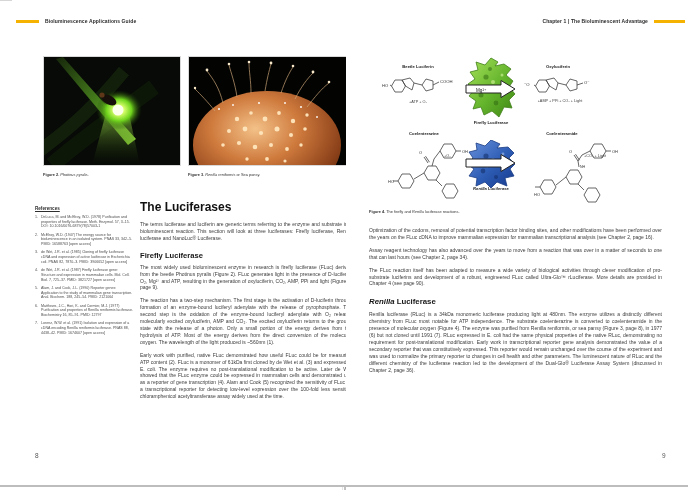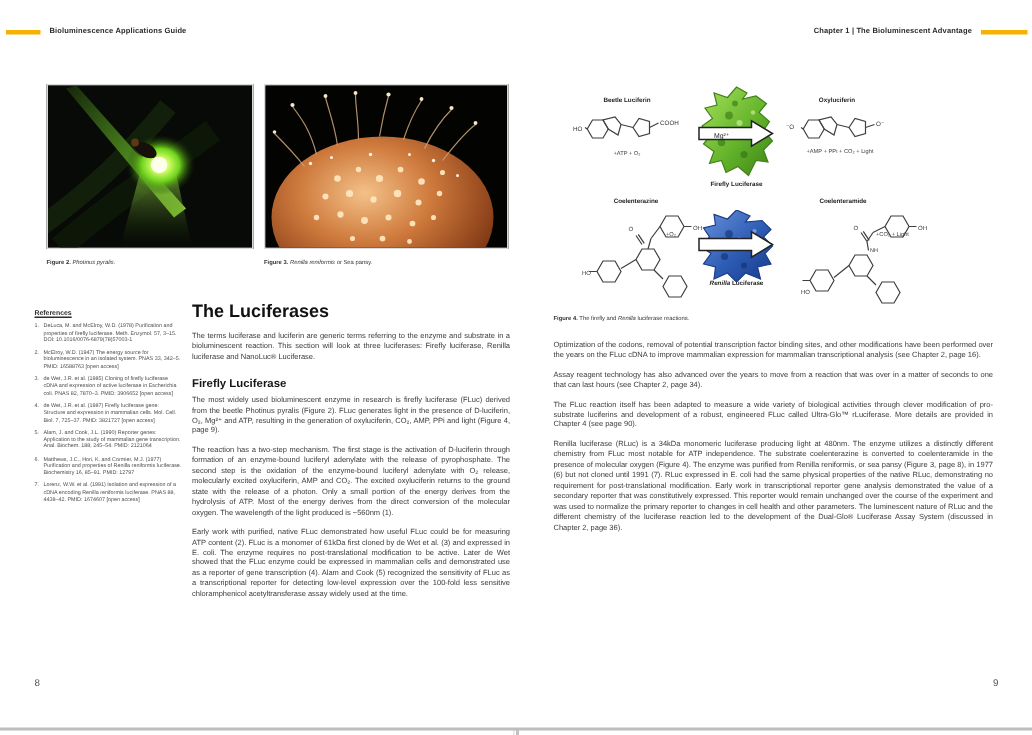--- a/index.html
+++ b/index.html
@@ -3,21 +3,21 @@
 <meta charset="utf-8">
 <style>
   html,body{margin:0;padding:0;background:#ffffff;}
   .spread{position:relative;width:688px;height:490px;background:#fff;overflow:hidden;
           font-family:"Liberation Sans","DejaVu Sans",sans-serif;color:#3b3b3b;}
   .edge-top{position:absolute;left:0;top:0;width:688px;height:1px;background:#d6d6d6;}
   .edge-bottom{position:absolute;left:0;top:485px;width:688px;height:2px;background:#bdbdbd;}
   .gutter-l{position:absolute;left:342px;top:0;width:1px;height:100%;background:#e4e4e4;}
   .gutter{position:absolute;left:344px;top:0;width:2px;height:100%;background:#c2c2c2;}
   .page{position:absolute;top:0;height:486px;background:#fff;}
-  .page.left{left:0;width:342px;padding-left:35px;}
+  .page.left{left:12px;width:342px;padding-left:35px;}
   .page.right{left:346px;width:342px;}
   .accent{position:absolute;height:3px;background:#f5b200;}
   .hdr{position:absolute;font-size:5px;font-weight:bold;color:#2b2b2b;letter-spacing:.1px;white-space:nowrap;}
   .hdr .light{font-weight:bold;color:#2b2b2b;}
   .photo{position:absolute;border:1px solid #d9d9d9;background:#000;box-sizing:border-box;}
   .photo svg{display:block;width:100%;height:100%;}
   .caption{position:absolute;font-size:3.9px;color:#333;line-height:5px;}
   .caption .b{font-weight:bold;}
   .caption .i{font-style:italic;}
   .refs{position:absolute;left:23px;top:206px;width:98px;}
@@ -363,20 +363,23 @@
 
       <div class="caption" style="left:23px;top:209px;">
         <span class="b">Figure 4.</span><span> The firefly and </span><span class="i">Renilla</span><span> luciferase reactions.</span>
       </div>
     </div>
 
     <div class="rtextcol">
       <p class="bp">Optimization of the codons, removal of potential transcription factor binding sites, and other modifications have been performed over the years on the FLuc cDNA to improve mammalian expression for mammalian transcriptional analysis (see Chapter 2, page 16).</p>
       <p class="bp">Assay reagent technology has also advanced over the years to move from a reaction that was over in a matter of seconds to one that can last hours (see Chapter 2, page 34).</p>
       <p class="bp">The FLuc reaction itself has been adapted to measure a wide variety of biological activities through clever modification of pro-substrate luciferins and development of a robust, engineered FLuc called Ultra-Glo™ rLuciferase. More details are provided in Chapter 4 (see page 90).</p>
+      <h2>
+        <span class="i">Renilla</span><span> Luciferase</span>
+      </h2>
       <p class="bp">Renilla luciferase (RLuc) is a 34kDa monomeric luciferase producing light at 480nm. The enzyme utilizes a distinctly different chemistry from FLuc most notable for ATP independence. The substrate coelenterazine is converted to coelenteramide in the presence of molecular oxygen (Figure 4). The enzyme was purified from Renilla reniformis, or sea pansy (Figure 3, page 8), in 1977 (6) but not cloned until 1991 (7). RLuc expressed in E. coli had the same physical properties of the native RLuc, demonstrating no requirement for post-translational modification. Early work in transcriptional reporter gene analysis demonstrated the value of a secondary reporter that was constitutively expressed. This reporter would remain unchanged over the course of the experiment and was used to normalize the primary reporter to changes in cell health and other parameters. The luminescent nature of RLuc and the different chemistry of the luciferase reaction led to the development of the Dual-Glo® Luciferase Assay System (discussed in Chapter 2, page 36).</p>
     </div>
 
     <div class="pagenum" style="left:316px;">9</div>
   </section>
 
   <div class="edge-bottom"></div>
 </div>
 
 </body></html>

